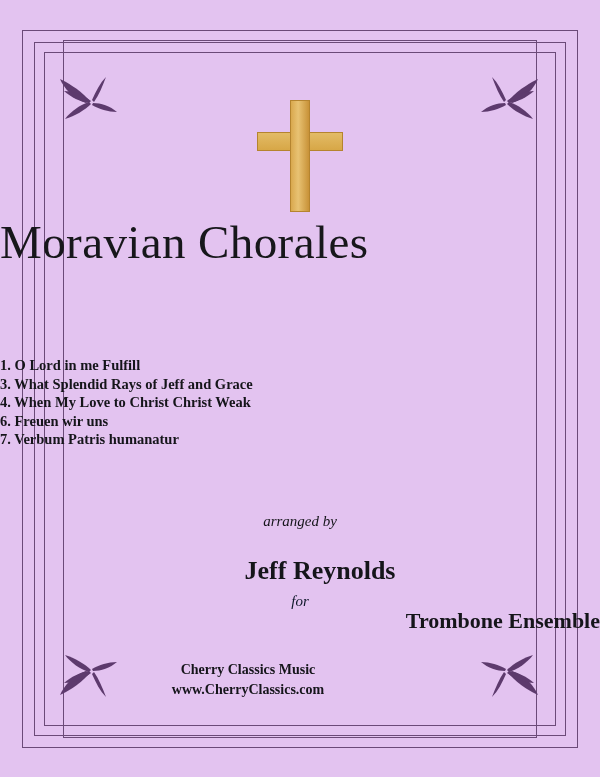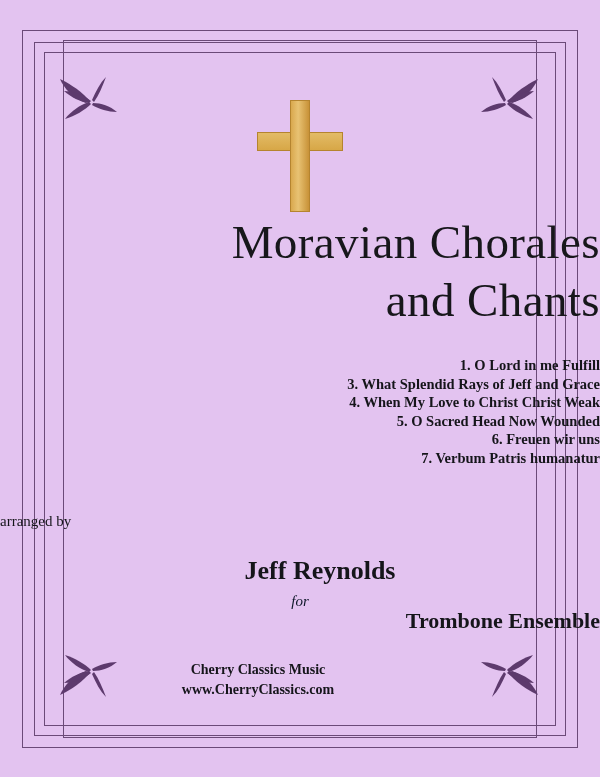--- a/index.html
+++ b/index.html
@@ -97,50 +97,51 @@
     background: linear-gradient(to bottom, #e3bb66, #d7a747);
     border: 1px solid #b5842f;
     box-sizing: border-box;
   }
 
   .title {
     position: absolute;
     left: 0;
     top: 213px;
     width: 600px;
-    text-align: right;
+    text-align: left;
     font-size: 47px;
     line-height: 58px;
     color: #17171b;
     font-family: "Liberation Serif", serif;
     letter-spacing: 0.4px;
   }
 
   .contents {
     position: absolute;
     left: 0;
     top: 356px;
     width: 600px;
-    text-align: right;
+    text-align: left;
     font-size: 14.5px;
     line-height: 18.6px;
     font-weight: bold;
     color: #15151a;
   }
   .contents .item-num {
     display: inline-block;
   }
 
   .arranged {
     position: absolute;
     left: 0;
     top: 513px;
     width: 600px;
-    text-align: left;
+    text-align: center;
     font-size: 15px;
+    font-style: italic;
     color: #15151a;
   }
 
   .arranger {
     position: absolute;
     left: 0;
     top: 556px;
     width: 600px;
     text-align: center;
     font-size: 26px;
@@ -174,21 +175,20 @@
   .publisher {
     position: absolute;
     left: 0;
     top: 660px;
     width: 496px;
     text-align: center;
     font-size: 14px;
     font-weight: bold;
     line-height: 20px;
     color: #15151a;
-    padding-left: 10px;
   }
 </style>
 </head>
 <body>
 
 <div class="page">
 
   <div class="frame frame-outer"></div>
   <div class="frame frame-mid"></div>
   <div class="frame frame-inner"></div>
@@ -233,39 +233,34 @@
 
   <div class="cross-wrap">
     <div class="cross">
       <div class="hbar"></div>
       <div class="vbar"></div>
     </div>
   </div>
 
   <div class="title">
     <div>Moravian Chorales</div>
-    <div>and Chants</div>
   </div>
 
   <div class="contents">
     <div>
       <span class="item-num">1.</span>
       <span>O Lord in me Fulfill</span>
     </div>
     <div>
       <span class="item-num">3.</span>
       <span>What Splendid Rays of Jeff and Grace</span>
     </div>
     <div>
       <span class="item-num">4.</span>
       <span>When My Love to Christ Christ Weak</span>
-    </div>
-    <div>
-      <span class="item-num">5.</span>
-      <span>O Sacred Head Now Wounded</span>
     </div>
     <div>
       <span class="item-num">6.</span>
       <span>Freuen wir uns</span>
     </div>
     <div>
       <span class="item-num">7.</span>
       <span>Verbum Patris humanatur</span>
     </div>
   </div>

